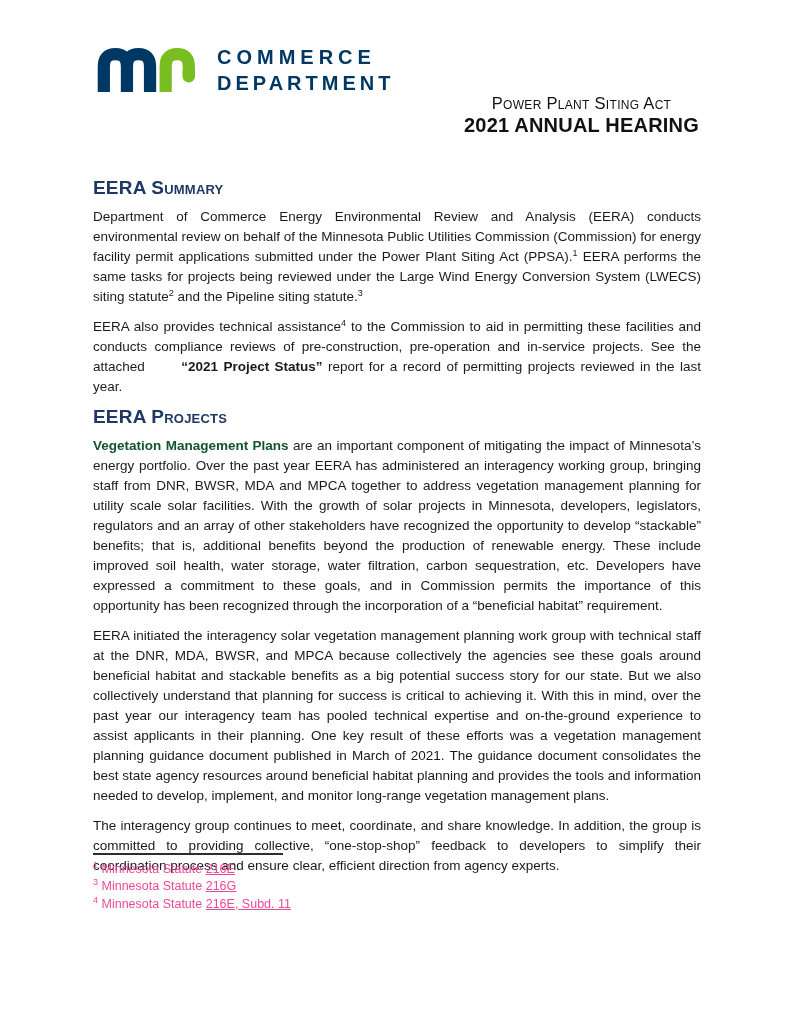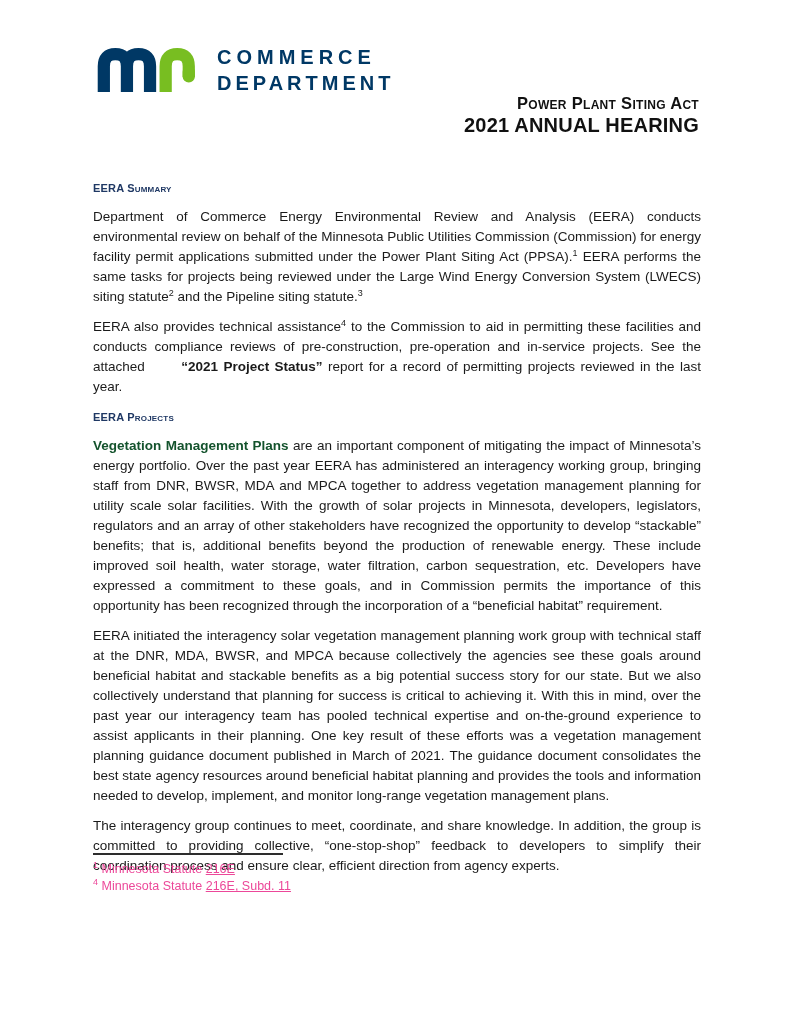--- a/index.html
+++ b/index.html
@@ -36,44 +36,45 @@
 
   .doc-title {
     position: absolute;
     top: 92px;
     right: 92px;
     text-align: right;
     color: #111111;
   }
   .doc-title .t1 {
     font-variant: small-caps;
-    font-weight: bold;
+    font-weight: normal;
     font-size: 16.5px;
     line-height: 22px;
     letter-spacing: 0.3px;
+    text-align: center;
   }
   .doc-title .t2 {
     font-weight: bold;
     font-size: 20px;
     line-height: 23px;
     letter-spacing: 0.2px;
   }
 
   
   .content {
     position: absolute;
     left: 93px;
     top: 178px;
     width: 608px;
   }
   .sec-heading {
     font-variant: small-caps;
     font-weight: bold;
     color: #1F3864;
-    font-size: 11px;
+    font-size: 19px;
     line-height: 20px;
     letter-spacing: 0.2px;
     margin: 0 0 9px 0;
   }
   .body-para {
     margin: 0 0 10px 0;
     text-align: justify;
     font-size: 13.5px;
     line-height: 20px;
   }
@@ -133,16 +134,17 @@
 
     <h2 class="sec-heading">EERA Projects</h2>
     <p class="body-para"><span class="run-bb">Vegetation Management Plans</span><span> are an important component of mitigating the impact of Minnesota’s energy portfolio. Over the past year EERA has administered an interagency working group, bringing staff from DNR, BWSR, MDA and MPCA together to address vegetation management planning for utility scale solar facilities. With the growth of solar projects in Minnesota, developers, legislators, regulators and an array of other stakeholders have recognized the opportunity to develop “stackable” benefits; that is, additional benefits beyond the production of renewable energy. These include improved soil health, water storage, water filtration, carbon sequestration, etc. Developers have expressed a commitment to these goals, and in Commission permits the importance of this opportunity has been recognized through the incorporation of a “beneficial habitat” requirement.</span></p>
     <p class="body-para"><span>EERA initiated the interagency solar vegetation management planning work group with technical staff at the DNR, MDA, BWSR, and MPCA because collectively the agencies see these goals around beneficial habitat and stackable benefits as a big potential success story for our state. But we also collectively understand that planning for success is critical to achieving it. With this in mind, over the past year our interagency team has pooled technical expertise and on-the-ground experience to assist applicants in their planning. One key result of these efforts was a vegetation management planning guidance document published in March of 2021. The guidance document consolidates the best state agency resources around beneficial habitat planning and provides the tools and information needed to develop, implement, and monitor long-range vegetation management plans.</span></p>
     <p class="body-para"><span>The interagency group continues to meet, coordinate, and share knowledge. In addition, the group is committed to providing collective, “one-stop-shop” feedback to developers to simplify their coordination process and ensure clear, efficient direction from agency experts.</span></p>
   </div>
 
   <div class="footnotes">
     <div class="fn-rule"></div>
     <div><sup>1</sup><span> Minnesota Statute </span><a class="fn-link">216E</a></div>
+    <div><sup>3</sup><span> Minnesota Statute </span><a class="fn-link">216G</a></div>
     <div><sup>4</sup><span> Minnesota Statute </span><a class="fn-link">216E, Subd. 11</a></div>
   </div>
 
 </div>
 
 </body></html>

